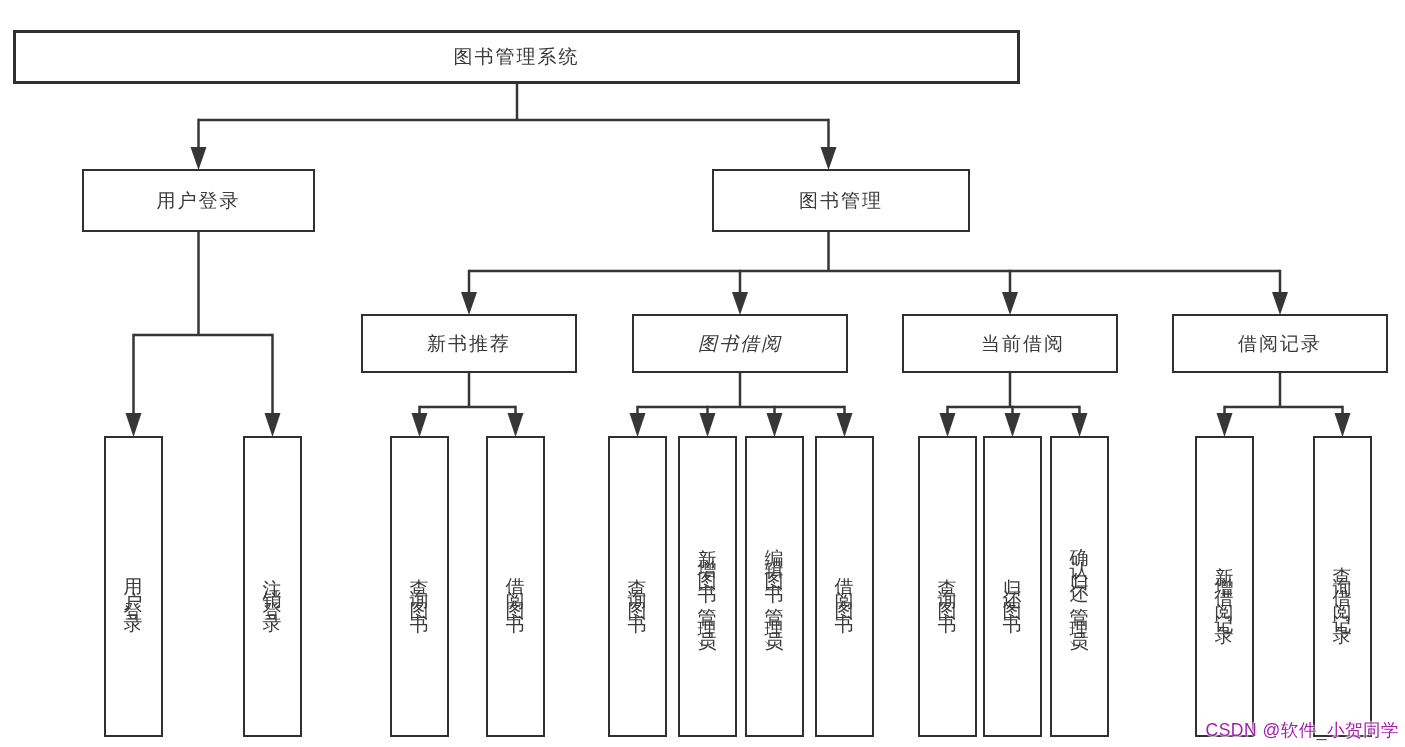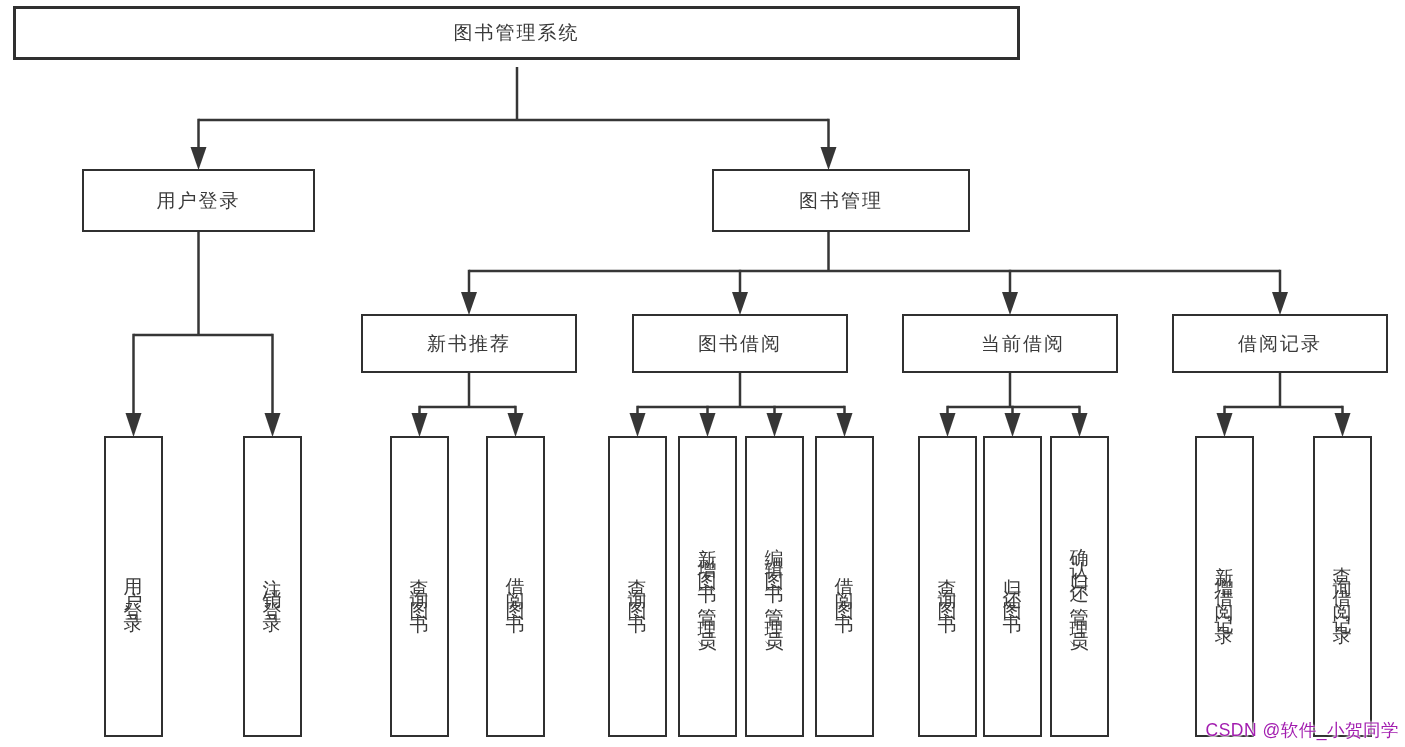--- a/index.html
+++ b/index.html
@@ -119,35 +119,35 @@
     <polygon points="1004.5,413 1020.5,413 1012.5,437"></polygon>
     <line x1="1079.5" y1="405.75" x2="1079.5" y2="416"></line>
     <polygon points="1071.5,413 1087.5,413 1079.5,437"></polygon>
 
     <line x1="1224.5" y1="405.75" x2="1224.5" y2="416"></line>
     <polygon points="1216.5,413 1232.5,413 1224.5,437"></polygon>
     <line x1="1342.5" y1="405.75" x2="1342.5" y2="416"></line>
     <polygon points="1334.5,413 1350.5,413 1342.5,437"></polygon>
   </svg>
 
-  <div class="node root" style="left:13px; top:6px; width:1007px; height:54px;">
+  <div class="node root" style="left:13px; top:30px; width:1007px; height:54px;">
     <span>图书管理系统</span>
   </div>
 
   <div class="node" style="left:82px; top:169px; width:233px; height:63px;">
     <span>用户登录</span>
   </div>
   <div class="node" style="left:712px; top:169px; width:258px; height:63px;">
     <span>图书管理</span>
   </div>
 
   <div class="node" style="left:361px; top:314px; width:216px; height:59px;">
     <span>新书推荐</span>
   </div>
-  <div class="node" style="left:632px; top:314px; width:216px; height:59px;">
+  <div class="node" style="left:632px; top:314px; width:216px; height:59px;font-style:italic;">
     <span>图书借阅</span>
   </div>
   <div class="node" style="left:902px; top:314px; width:216px; height:59px;padding-left:26px;">
     <span>当前借阅</span>
   </div>
   <div class="node" style="left:1172px; top:314px; width:216px; height:59px;">
     <span>借阅记录</span>
   </div>
 
   <div class="node vnode" style="left:104px; top:436px; width:59px; height:301px;">

